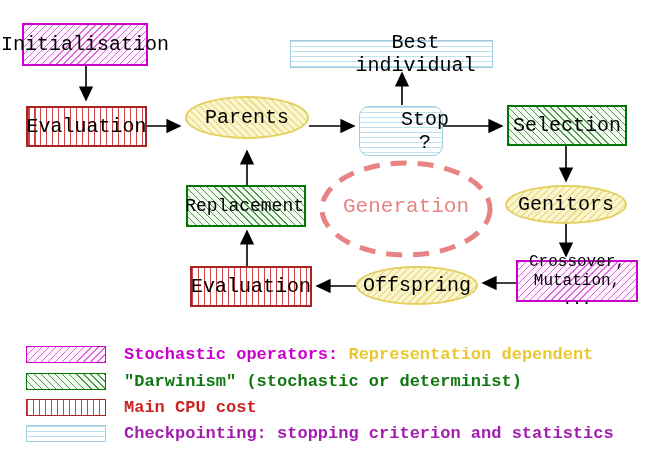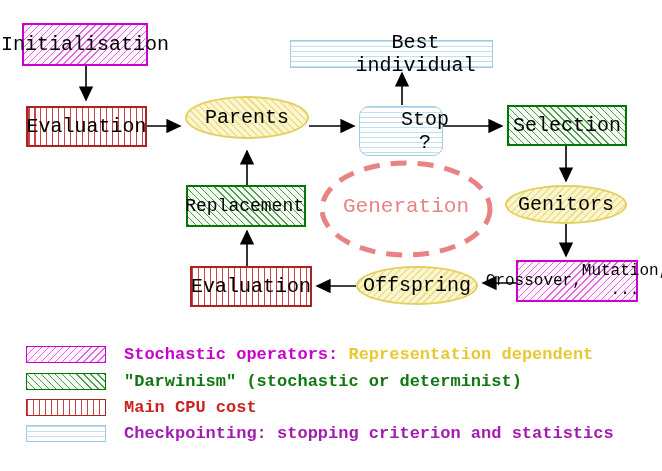--- a/index.html
+++ b/index.html
@@ -117,21 +117,21 @@
   </div>
 
   <div class="node stripes-red lbl" style="left:190px;top:266px;width:122px;height:41px;">
     <span>Evaluation</span>
   </div>
 
   <div class="node yellow-b lbl" style="left:356px;top:266px;width:122px;height:39px;">
     <span>Offspring</span>
   </div>
 
-  <div class="node hatch-magenta lbl-sm" style="left:516px;top:260px;width:122px;height:42px;">
+  <div class="node hatch-magenta lbl-sm" style="left:516px;top:260px;width:122px;height:42px;flex-direction:column;">
     <span>Crossover,</span>
     <span>Mutation, ...</span>
   </div>
 
   <div class="legend-row" style="top:345px;">
     <div class="swatch hatch-magenta"></div>
     <div class="legend-text">
       <span class="t-magenta">Stochastic operators:</span>
       <span class="t-yellow">Representation dependent</span>
     </div>

